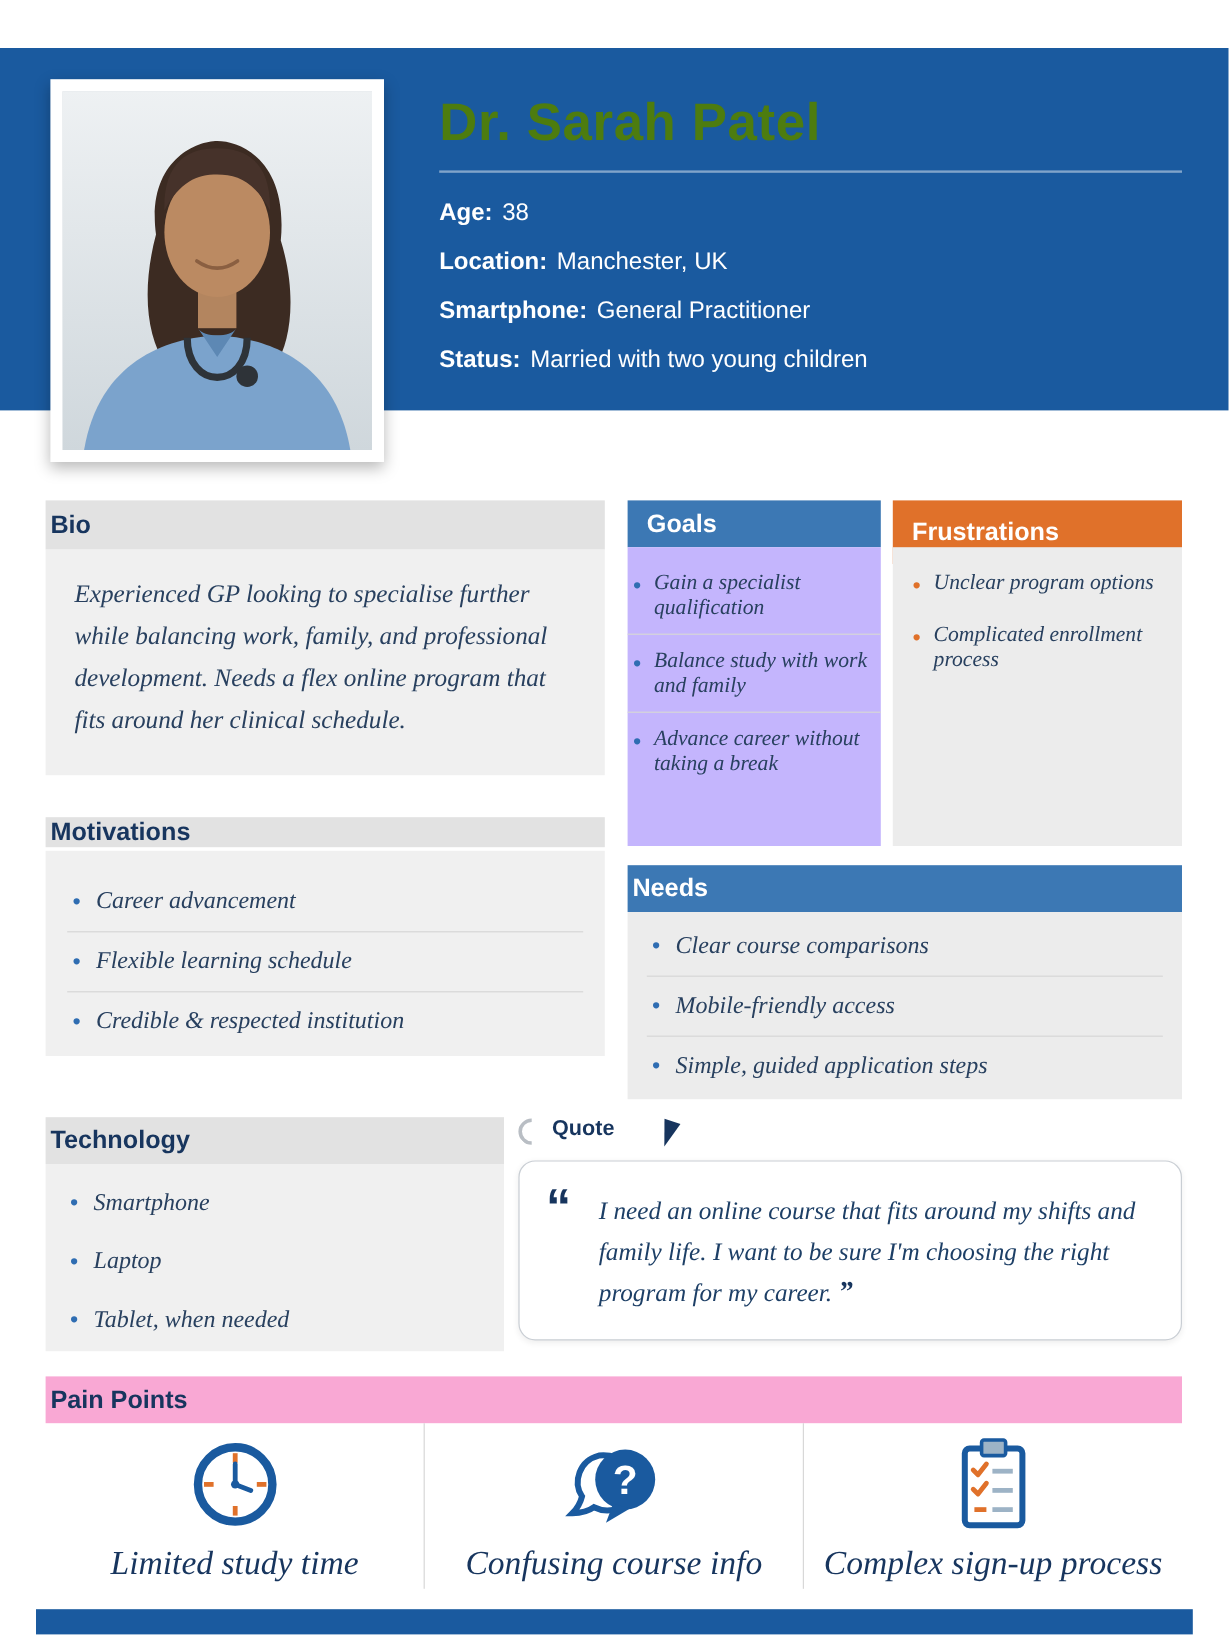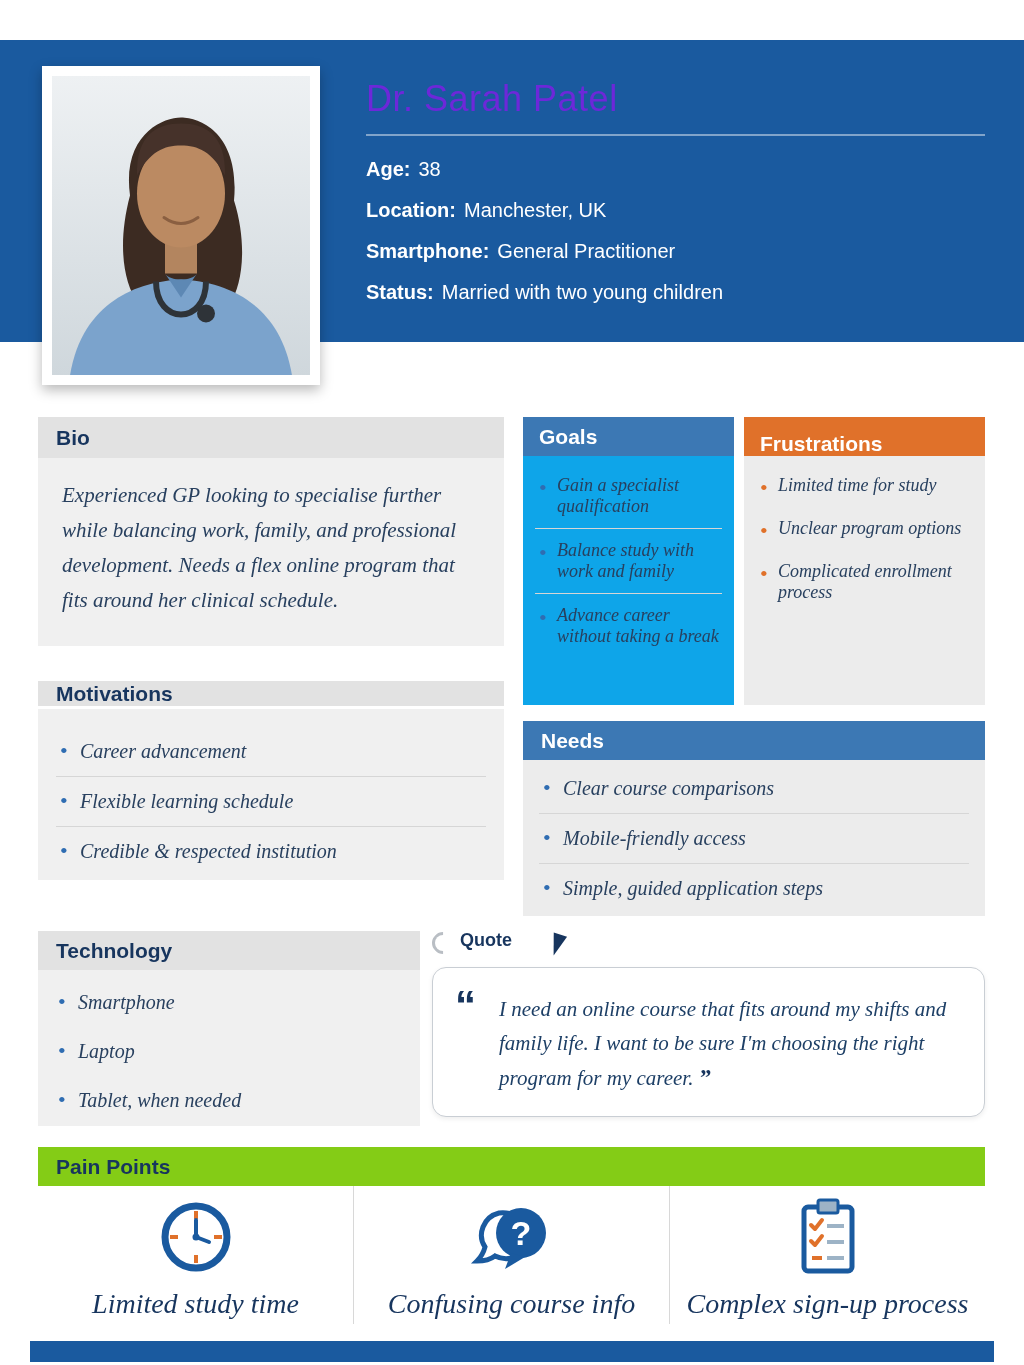--- a/index.html
+++ b/index.html
@@ -5,29 +5,29 @@
   * { margin:0; padding:0; box-sizing:border-box; }
   body { background:#ffffff; font-family:"Liberation Sans", sans-serif; }
   .page { position:relative; width:1024px; height:1365px; margin:0 auto; background:#ffffff; overflow:hidden; }
 
   
   .hero { position:absolute; left:0; top:40px; width:1024px; height:302px; background:#1a5a9f; }
   .photo-frame { position:absolute; left:42px; top:66px; width:278px; height:319px;
                  background:#ffffff; padding:10px; box-shadow:0 5px 12px rgba(0,0,0,.28); z-index:3; }
   .photo { width:100%; height:100%; overflow:hidden; background:#dfe4e8; }
   .hero-text { position:absolute; left:366px; top:78px; right:40px; z-index:2; }
-  .persona-name { color:#6d28d9; font-size:36px; font-weight:normal; letter-spacing:.5px; }
+  .persona-name { color:#4d7c0f; font-size:44px; font-weight:bold; letter-spacing:.5px; }
   .name-rule { margin-top:14px; height:2px; background:rgba(255,255,255,.45); width:619px; }
   .hero-fields { margin-top:22px; }
   .hero-field { color:#ffffff; font-size:20px; margin-bottom:18px; }
   .hero-field .lbl { font-weight:bold; margin-right:8px; }
   .hero-field .val { font-weight:normal; }
 
   
-  .sec-h { position:absolute; display:flex; align-items:center; padding-left:18px;
+  .sec-h { position:absolute; display:flex; align-items:center; padding-left:4px;
            font-size:21px; font-weight:bold; color:#17355e; background:#e2e2e2; }
   .sec-h.blue { background:#3c78b4; color:#ffffff; }
   .sec-h.orange { background:#e0712a; color:#ffffff; }
   .sec-b { position:absolute; background:#f0f0f0; }
   .hand { font-family:"Liberation Serif", serif; font-style:italic; color:#28405f; }
 
   ul.plist { list-style:none; }
   ul.plist li { position:relative; padding:13px 6px 13px 24px; font-size:20px; }
   ul.plist li::before { content:"•"; position:absolute; left:4px; top:11px; color:#2f6db2; font-size:22px; font-style:normal; }
   ul.plist li.divided { border-bottom:1px solid #d6d6d6; }
@@ -38,21 +38,21 @@
   .bio-h { left:38px; top:417px; width:466px; height:41px; }
   .bio-b { left:38px; top:458px; width:466px; height:188px; padding:20px 24px; }
   .bio-text { font-size:21px; line-height:35px; }
 
   
   .mot-h { left:38px; top:681px; width:466px; height:25px; }
   .mot-b { left:38px; top:709px; width:466px; height:171px; padding:18px 18px; }
 
   
   .goals-h { left:523px; top:417px; width:211px; height:39px; padding-left:16px; }
-  .goals-b { left:523px; top:456px; width:211px; height:249px; padding:8px 12px; background:#0ea5e9; }
+  .goals-b { left:523px; top:456px; width:211px; height:249px; padding:8px 0; background:#c4b5fd; }
 
   
   .fru-h { left:744px; top:417px; width:241px; height:53px; padding-left:16px; }
   .fru-b { left:744px; top:456px; width:241px; height:249px; padding:8px 12px; background:#ececec; }
 
   
   .needs-h { left:523px; top:721px; width:462px; height:39px; }
   .needs-b { left:523px; top:760px; width:462px; height:156px; padding:4px 16px; background:#ececec; }
 
   
@@ -70,21 +70,21 @@
                 border-left:7px solid transparent; border-right:7px solid transparent;
                 border-top:22px solid #17355e; transform:rotate(18deg); }
   .quote-bubble { position:relative; margin-top:16px; height:150px; background:#ffffff;
                   border:1.5px solid #c9ced4; border-radius:14px; box-shadow:0 2px 5px rgba(0,0,0,.07);
                   padding:24px 34px 0 66px; }
   .qmark-open { position:absolute; left:22px; top:14px; font-size:42px; font-weight:bold; color:#17355e; font-style:normal; }
   .quote-text { font-size:21px; line-height:34px; color:#1d3f66; }
   .qmark-close { font-weight:bold; font-size:24px; color:#17355e; }
 
   
-  .pp-h { left:38px; top:1147px; width:947px; height:39px; background:#84cc16; }
+  .pp-h { left:38px; top:1147px; width:947px; height:39px; background:#f9a8d4; }
   .pp-area { position:absolute; left:38px; top:1186px; width:947px; height:138px; display:flex; }
   .pp-col { flex:1; display:flex; flex-direction:column; align-items:center; justify-content:flex-start; padding-top:8px; }
   .pp-col + .pp-col { border-left:1px solid #d8d8d8; }
   .pp-icon { height:86px; display:flex; align-items:center; justify-content:center; }
   .pp-label { margin-top:8px; font-size:28px; color:#17355e; }
 
   .footer-bar { position:absolute; left:30px; top:1341px; width:964px; height:21px; background:#1a5a9f; }
 </style>
 </head>
 <body>
@@ -161,21 +161,20 @@
     <ul class="plist small hand">
       <li class="divided">Gain a specialist qualification</li>
       <li class="divided">Balance study with work and family</li>
       <li>Advance career without taking a break</li>
     </ul>
   </div>
 
   <div class="sec-h orange fru-h">Frustrations</div>
   <div class="sec-b fru-b">
     <ul class="plist small orange hand">
-      <li>Limited time for study</li>
       <li>Unclear program options</li>
       <li>Complicated enrollment process</li>
     </ul>
   </div>
 
   <div class="sec-h blue needs-h">Needs</div>
   <div class="sec-b needs-b">
     <ul class="plist hand">
       <li class="divided">Clear course comparisons</li>
       <li class="divided">Mobile-friendly access</li>

